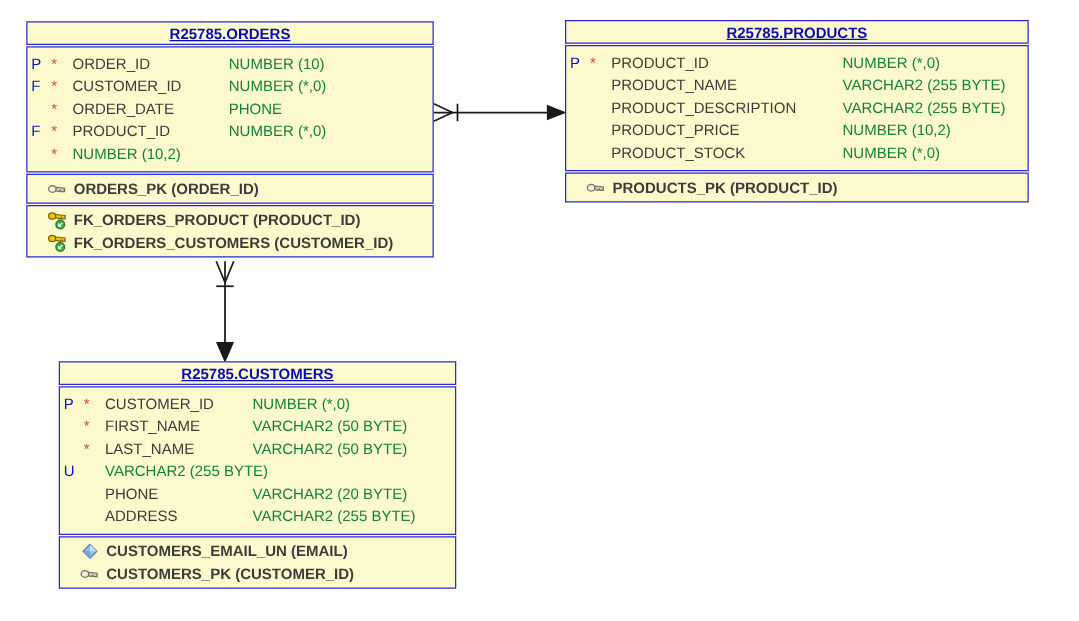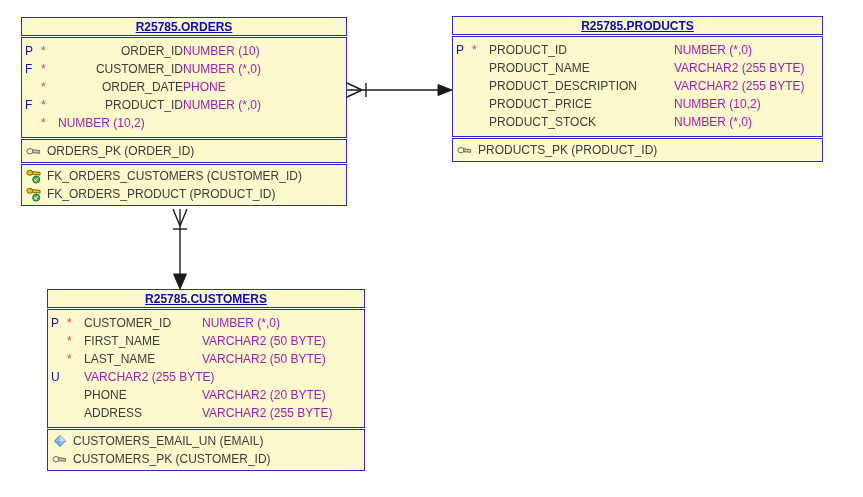--- a/index.html
+++ b/index.html
@@ -12,25 +12,25 @@
   .thead{
     height:19px;line-height:19px;text-align:center;font-weight:bold;
     color:#0a0ab8;cursor:default;text-decoration:underline;
   }
   .section{margin-top:1px;}
   .cols{padding:4px 0 5px 0;}
   .col-row{display:flex;height:18px;line-height:18px;padding-left:3px;white-space:nowrap;}
   .flag{width:16px;color:#1414b4;flex:0 0 auto;}
   .req{width:17px;color:#e04343;flex:0 0 auto;}
   .cname{color:#3c3c3c;flex:0 0 auto;}
-  .ctype{color:#a21caf;}
-  .t-orders   .cname{width:125px;text-align:right;}
+  .ctype{color:#15803d;}
+  .t-orders   .cname{width:125px;}
   .t-products .cname{width:185px;}
   .t-customers .cname{width:118px;}
-  .key-section{padding:2px 0;}
+  .key-section{padding:2px 12px;font-weight:bold;}
   .key-row{display:flex;align-items:center;height:18px;padding-left:4px;color:#3c3c3c;white-space:nowrap;}
   .key-row svg{margin-right:5px;flex:0 0 auto;}
   .connectors{position:absolute;left:0;top:0;pointer-events:none;}
   .connectors line{stroke:#1a1a1a;stroke-width:1.4;}
   .connectors polygon{fill:#1a1a1a;stroke:#1a1a1a;}
 </style>
 </head>
 <body>
 
 <div class="canvas">
@@ -97,30 +97,30 @@
       </div>
     </div>
     <div class="box section key-section">
       <div class="key-row">
         <svg width="16" height="16" viewBox="0 0 16 16">
           <ellipse cx="3.8" cy="4.8" rx="2.9" ry="2.5" fill="#f2c50f" stroke="#7a6400"></ellipse>
           <path d="M6.4 3.6 L14 4.4 L14 7 L11.6 7 L11.1 6 L10 7 L6.4 6.2 Z" fill="#f2c50f" stroke="#7a6400"></path>
           <circle cx="10.2" cy="11.6" r="3.5" fill="#3fae4a" stroke="#1c7a26"></circle>
           <path d="M12 10.2 L8.9 12.9 M8.9 12.9 L8.9 10.8 M8.9 12.9 L11 13.1" stroke="#ffffff" stroke-width="1" fill="none"></path>
         </svg>
-        <span>FK_ORDERS_CUSTOMERS (CUSTOMER_ID)</span>
+        <span>FK_ORDERS_PRODUCT (PRODUCT_ID)</span>
       </div>
       <div class="key-row">
         <svg width="16" height="16" viewBox="0 0 16 16">
           <ellipse cx="3.8" cy="4.8" rx="2.9" ry="2.5" fill="#f2c50f" stroke="#7a6400"></ellipse>
           <path d="M6.4 3.6 L14 4.4 L14 7 L11.6 7 L11.1 6 L10 7 L6.4 6.2 Z" fill="#f2c50f" stroke="#7a6400"></path>
           <circle cx="10.2" cy="11.6" r="3.5" fill="#3fae4a" stroke="#1c7a26"></circle>
           <path d="M12 10.2 L8.9 12.9 M8.9 12.9 L8.9 10.8 M8.9 12.9 L11 13.1" stroke="#ffffff" stroke-width="1" fill="none"></path>
         </svg>
-        <span>FK_ORDERS_PRODUCT (PRODUCT_ID)</span>
+        <span>FK_ORDERS_CUSTOMERS (CUSTOMER_ID)</span>
       </div>
     </div>
   </div>
 
   <div class="entity t-products" style="left:452px;top:16px;width:371px;">
     <div class="box thead">
       <span>R25785.PRODUCTS</span>
     </div>
     <div class="box section cols">
       <div class="col-row">

